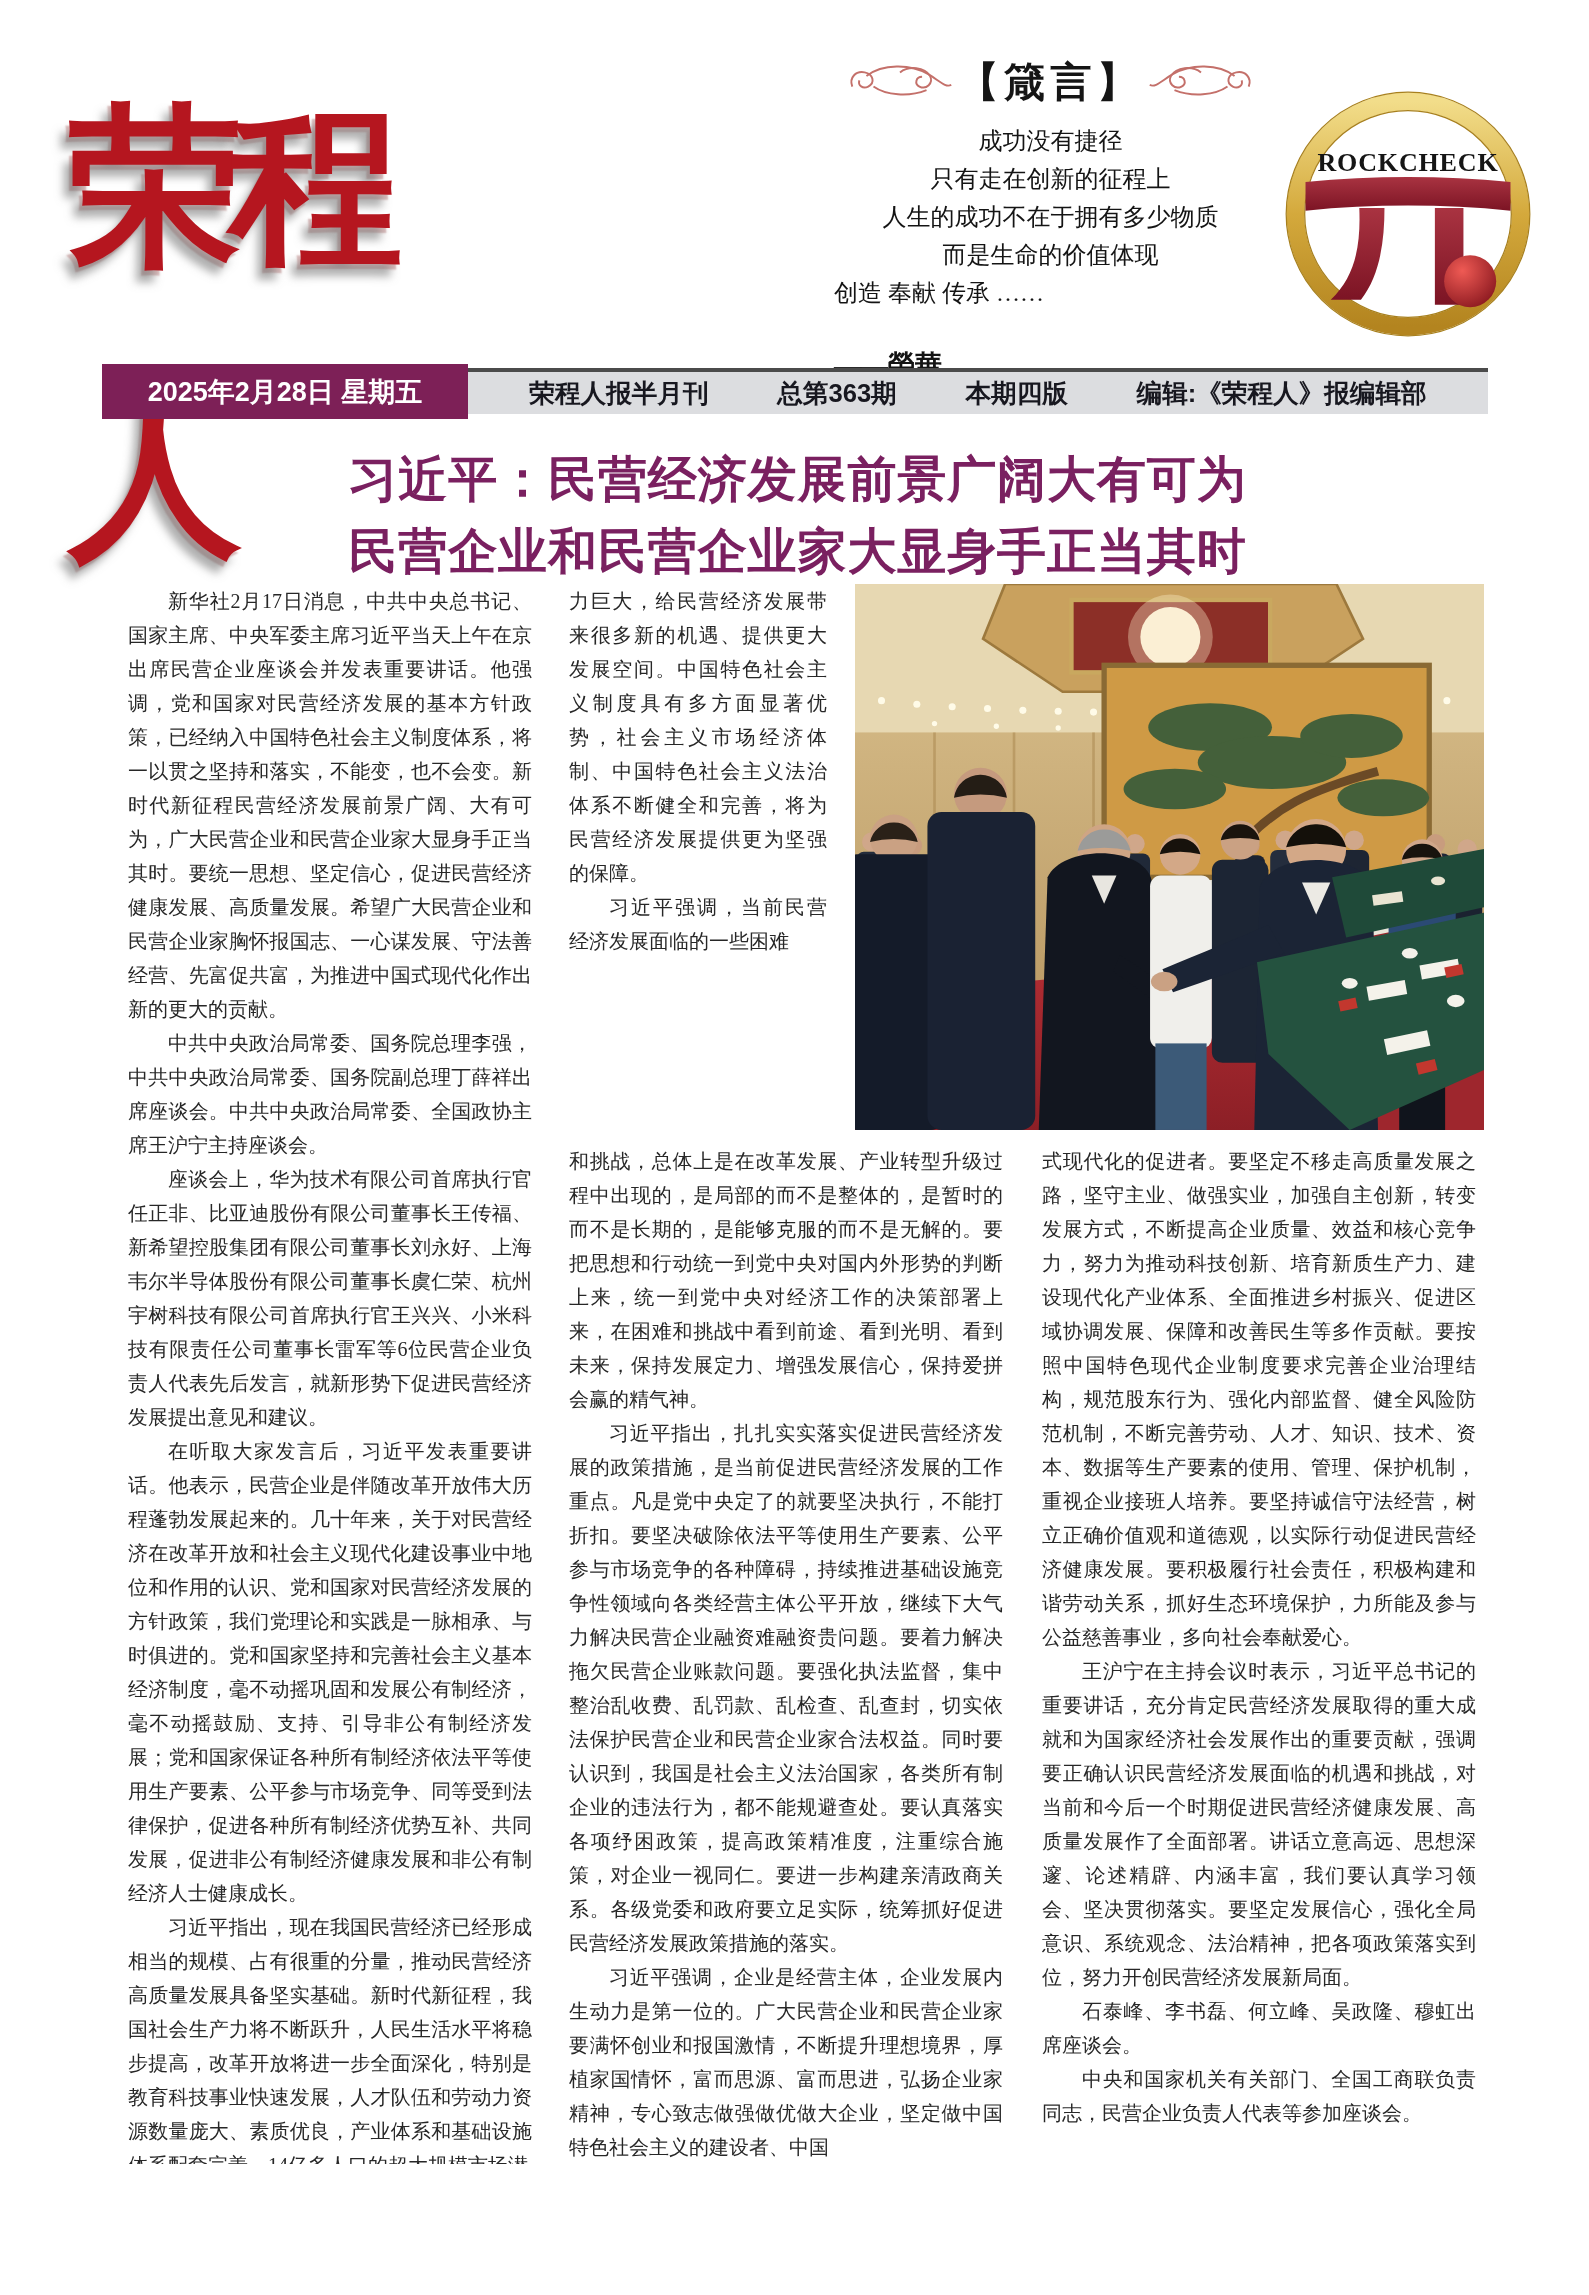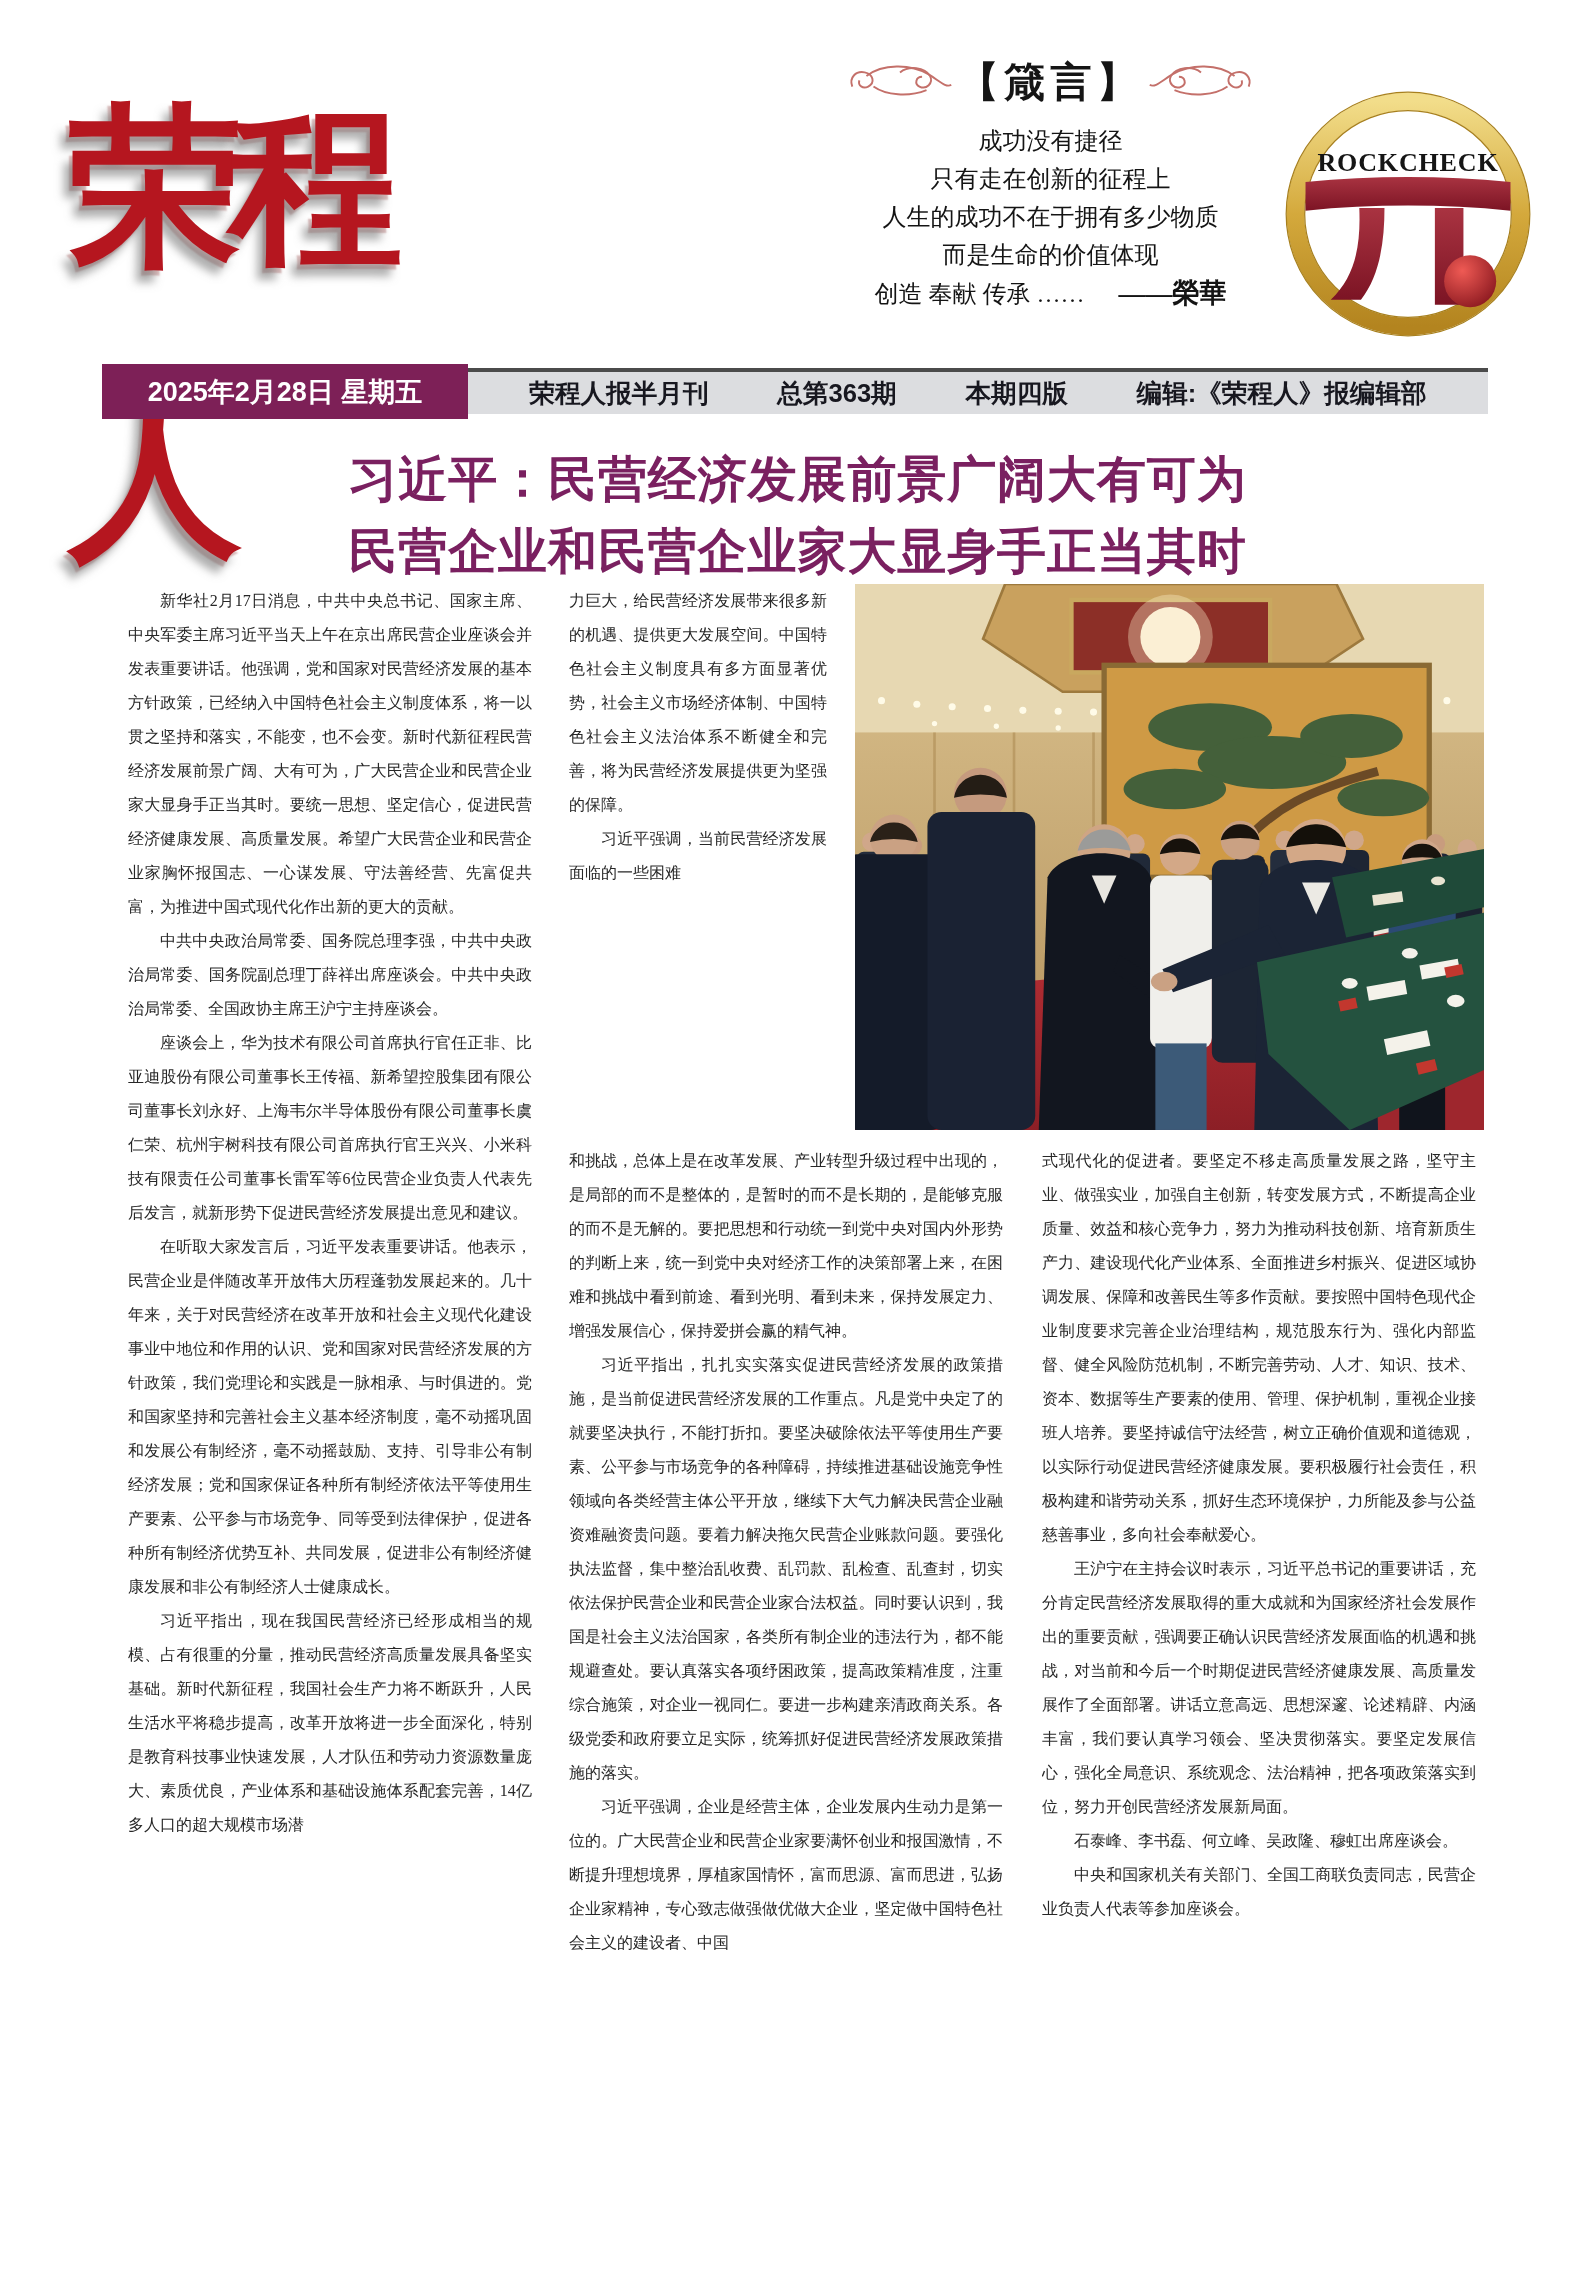--- a/index.html
+++ b/index.html
@@ -14,21 +14,21 @@
     font-size:173px;font-weight:bold;color:#b5161f;letter-spacing:-12.4px;
     line-height:291px;
     text-shadow:-8.8px 12.4px 8.8px rgba(110,110,110,.55), -3.5px 5.3px 1.8px rgba(150,60,60,.35);
     font-family:"Liberation Serif","DejaVu Serif",serif;
   }
   
   .motto{position:absolute;left:834px;top:55px;width:433px;color:#101010;}
   .motto-titlerow{display:flex;align-items:center;justify-content:center;gap:5.3px;}
   .motto-title{font-size:41px;font-weight:bold;letter-spacing:5.3px;color:#151515;}
   .motto-lines{margin-top:12.4px;text-align:center;font-size:24px;line-height:38px;color:#141414;}
-  .motto-lastrow{display:flex;justify-content:center;align-items:baseline;gap:34px;font-size:24px;line-height:38px;}
+  .motto-lastrow{display:flex;justify-content:center;align-items:baseline;gap:34px;font-size:24px;line-height:38px;flex-direction:column;}
   .motto-attrib{font-weight:bold;font-size:27px;white-space:nowrap;}
   .flourish{width:106px;height:46px;flex:0 0 auto;}
   
   .logo{position:absolute;left:1282px;top:88px;width:252px;height:252px;}
   
   .datebar-gray{
     position:absolute;left:468px;top:368px;width:1020px;height:46px;
     background:#dcdde0;border-top:4.4px solid #4b4b4b;
     display:flex;align-items:center;justify-content:space-around;padding:0 27px;box-sizing:border-box;
     font-family:"Liberation Sans","DejaVu Sans",sans-serif;font-weight:bold;font-size:25.6px;color:#17171f;
@@ -41,21 +41,21 @@
     white-space:nowrap;
   }
   
   .headline{
     position:absolute;left:102px;top:443px;width:1391px;text-align:center;
     font-family:"Liberation Sans","DejaVu Sans",sans-serif;font-weight:bold;
     font-size:49px;line-height:72px;color:#7a2060;letter-spacing:0.9px;
   }
   
   .bodytext{
-    position:absolute;font-size:16px;line-height:34px;text-align:justify;color:#272727;
+    position:absolute;font-size:20px;line-height:34px;text-align:justify;color:#272727;
     font-family:"Liberation Serif","DejaVu Serif",serif;overflow:hidden;
   }
   .col1{left:128px;top:584px;width:404px;height:1580px;}
   .col2top{left:569px;top:584px;width:258px;height:549px;}
   .col2bottom{left:569px;top:1144px;width:434px;height:1015px;}
   .col3{left:1042px;top:1144px;width:434px;height:1015px;}
   .para{margin:0;text-indent:2em;}
   .cont{text-indent:0;}
   
   .photo{position:absolute;left:855px;top:584px;width:629px;height:546px;overflow:hidden;}

